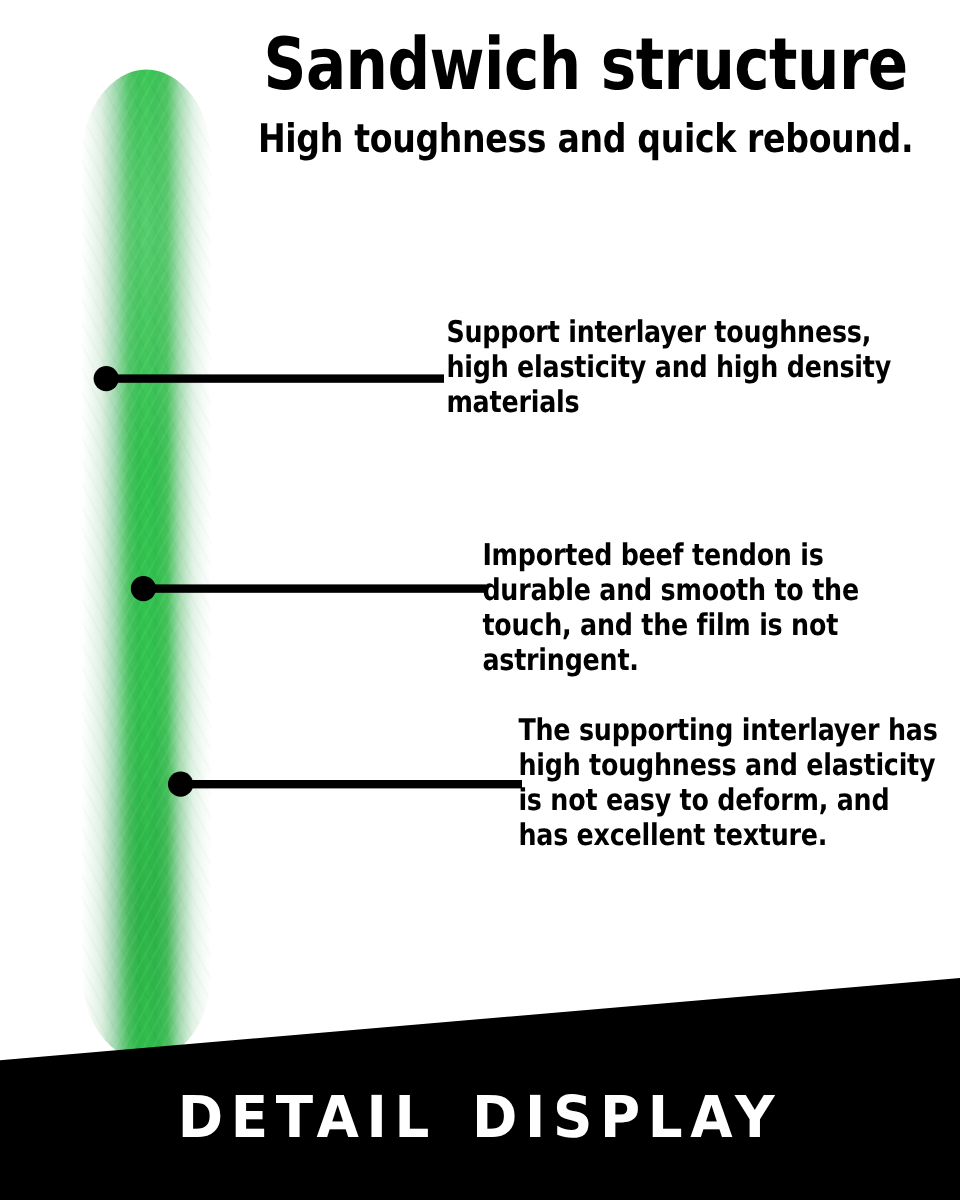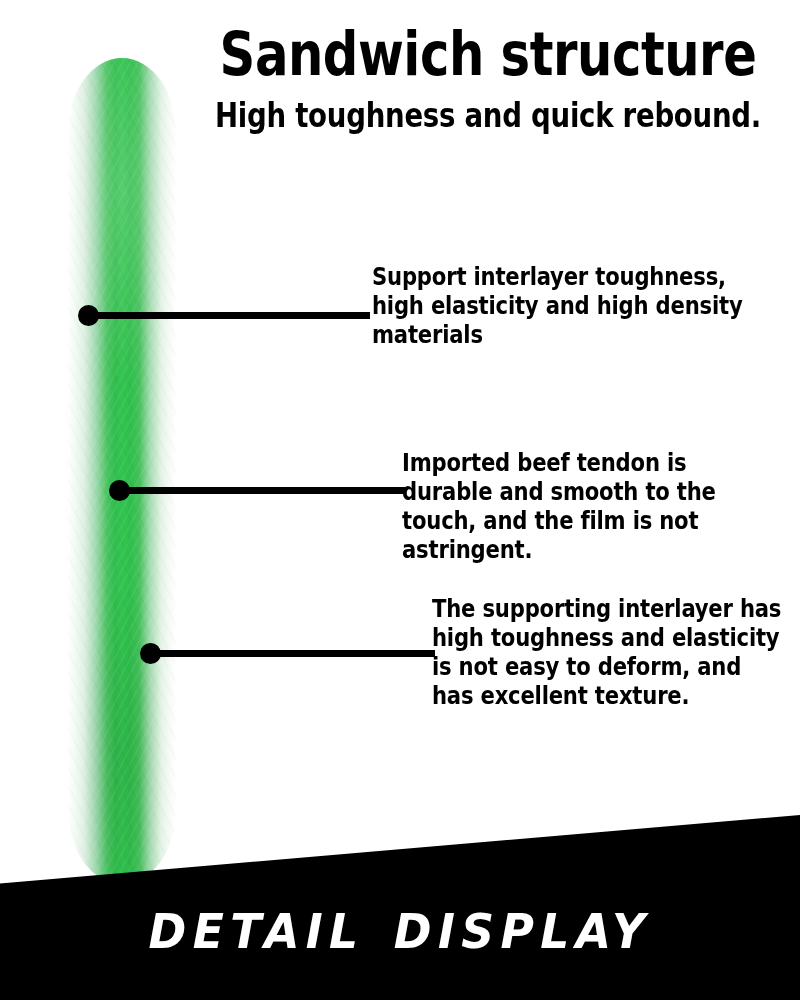--- a/index.html
+++ b/index.html
@@ -172,21 +172,20 @@
 
   
   .banner {
     position: absolute;
     left: 0;
     bottom: 0;
     width: 800px;
     height: 185px;
     background: #000000;
     clip-path: polygon(0 37%, 100% 0%, 100% 100%, 0 100%);
-    font-style: italic;
   }
   .banner-text {
     position: absolute;
     left: 0;
     top: 75px;
     width: 800px;
     text-align: center;
     font-family: "DejaVu Sans", "Liberation Sans", sans-serif;
     font-weight: bold;
     font-size: 62px;

